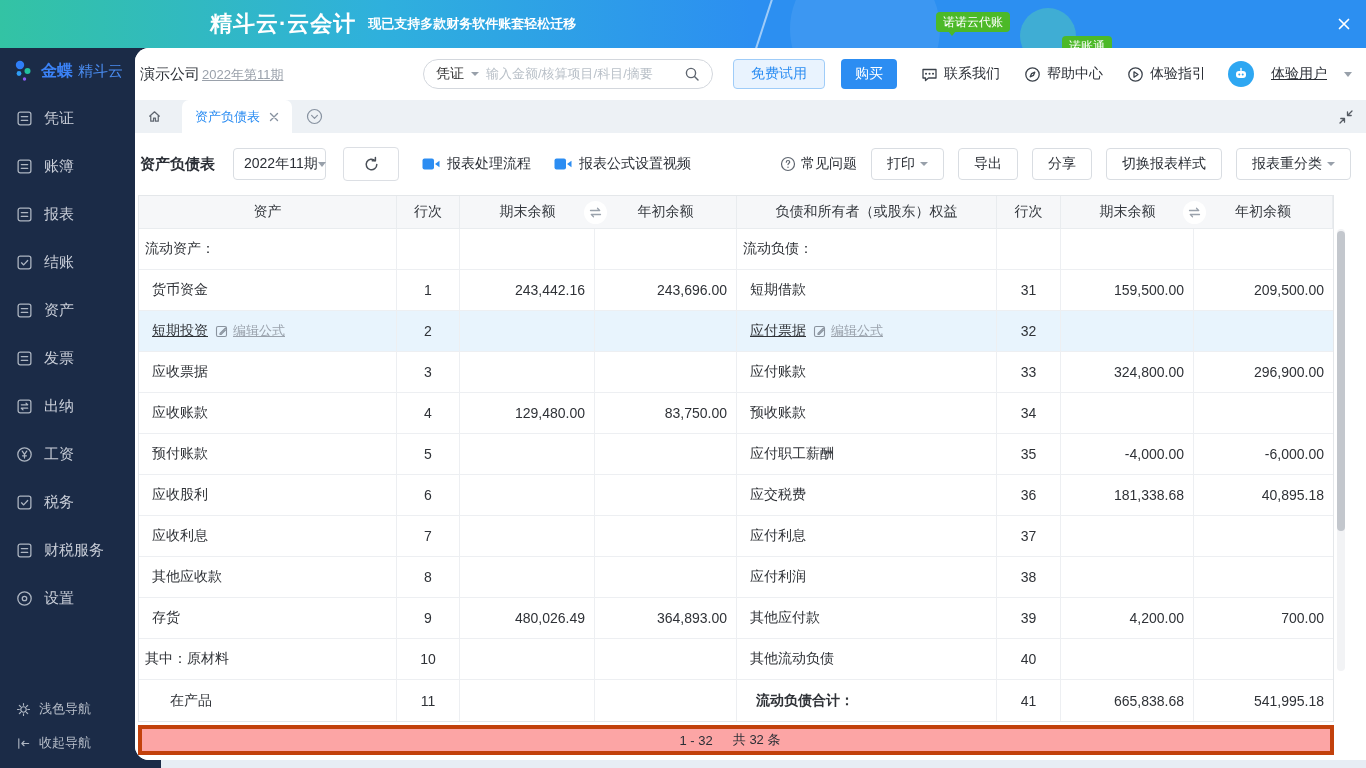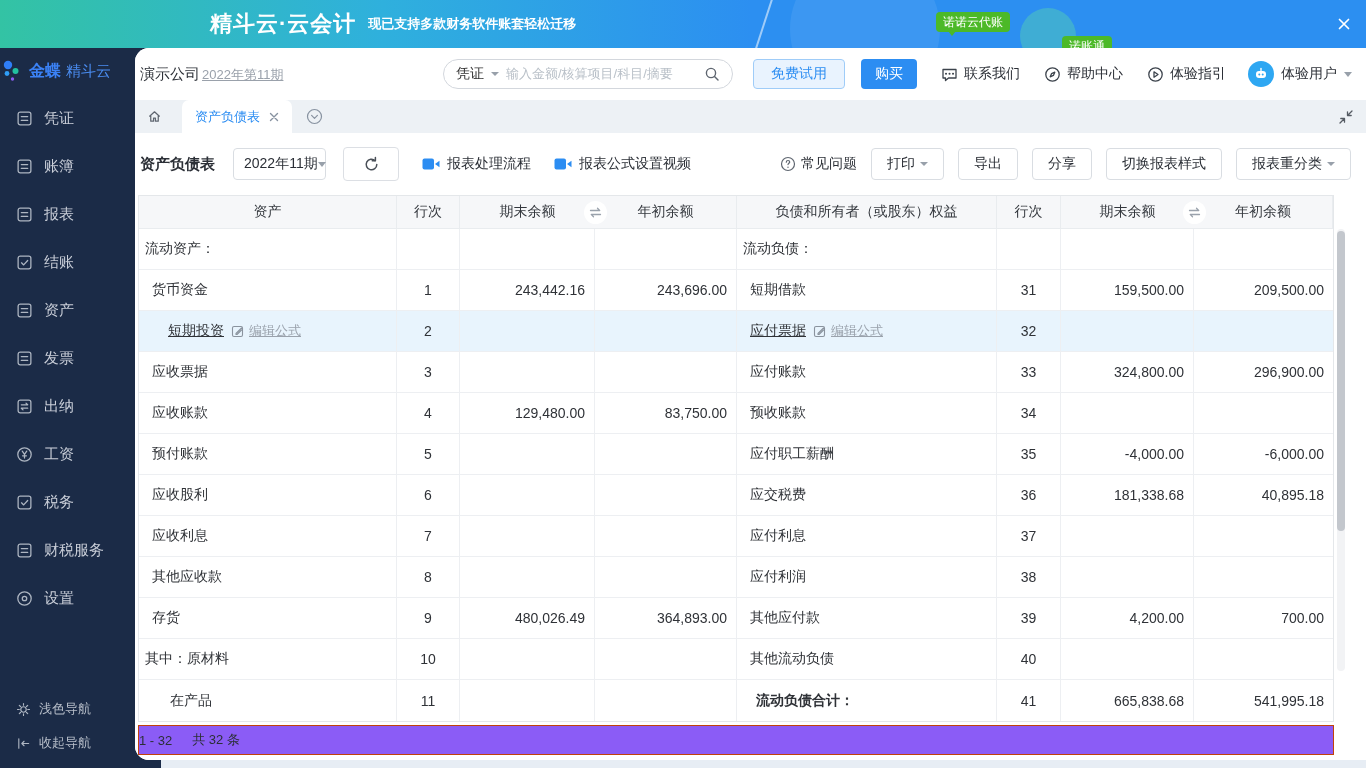--- a/index.html
+++ b/index.html
@@ -18,21 +18,21 @@
   .banner-text .t2 { font-size:13px; font-weight:bold; }
   .tag { position:absolute; background:#4cb928; color:#fff; font-size:12px; line-height:18px; padding:1px 7px; border-radius:4px; }
   .tag:after { content:""; position:absolute; left:12px; bottom:-4px; border-left:4px solid transparent; border-right:4px solid transparent; border-top:5px solid #4cb928; }
   .tag1 { left:936px; top:12px; }
   .tag2 { left:1062px; top:36px; }
   .banner-close { position:absolute; right:14px; top:16px; width:16px; height:16px; cursor:pointer; color:#fff; }
 
   
   .side-backing { position:absolute; left:135px; top:48px; width:26px; height:720px; background:#1b2b47; }
   .sidebar { position:absolute; left:0; top:48px; width:135px; height:720px; background:#1b2b47; z-index:2; }
-  .logo { height:46px; display:flex; align-items:center; gap:7px; }
+  .logo { height:46px; display:flex; align-items:center; padding-left:12px; gap:7px; }
   .logo-bold { color:#3b82f6; font-size:16px; font-weight:bold; }
   .logo-light { color:#4a8cf0; font-size:15px; margin-left:-2px; }
   .side-item { height:48px; display:flex; align-items:center; padding-left:16px; gap:11px; color:#c9ced8; font-size:15px; cursor:pointer; }
   .side-item svg { color:#aeb6c2; }
   .side-bottom { position:absolute; left:0; bottom:8px; width:100%; }
   .side-bottom .side-item { height:34px; font-size:13px; color:#b7bec9; gap:8px; }
 
   
   .main { position:absolute; left:135px; top:48px; width:1231px; height:712px; background:#fff; border-radius:14px 0 0 14px; z-index:3; overflow:hidden; }
 
@@ -41,21 +41,21 @@
   .company { font-size:15px; color:#2b2f36; white-space:nowrap; }
   .company .period { font-size:13px; color:#9aa1ab; margin-left:2px;text-decoration:underline; }
   .searchbox { margin-left:auto; width:290px; height:30px; border:1px solid #d3d7dd; border-radius:16px; display:flex; align-items:center; padding:0 12px; gap:7px; background:#fff; }
   .searchbox .cat { font-size:14px; color:#333; }
   .tri { width:0; height:0; border-left:4px solid transparent; border-right:4px solid transparent; border-top:5px solid #98a0aa; }
   .searchbox .ph { flex:1; font-size:13px; color:#b9c0c8; white-space:nowrap; overflow:hidden; }
   .btn-trial { margin-left:20px; height:30px; padding:0 17px; border-radius:4px; background:#e9f3fe; border:1px solid #9fccf8; color:#2c8df2; font-size:14px; display:flex; align-items:center; cursor:pointer; white-space:nowrap; }
   .btn-buy { margin-left:16px; height:30px; padding:0 14px; border-radius:4px; background:#2c8df2; color:#fff; font-size:14px; display:flex; align-items:center; cursor:pointer; white-space:nowrap; }
   .hbtn { margin-left:24px; display:flex; align-items:center; gap:6px; font-size:14px; color:#2b2f36; cursor:pointer; white-space:nowrap; }
   .hbtn svg { color:#3c434c; }
-  .userbox { margin-left:22px; display:flex; align-items:center; gap:7px; cursor:pointer; }
+  .userbox { margin-left:22px; display:flex; align-items:center; gap:17px; cursor:pointer;text-decoration:underline; }
   .avatar { width:26px; height:26px; border-radius:50%; background:#2ea7f2; display:flex; align-items:center; justify-content:center; }
   .userbox .uname { font-size:14px; color:#2b2f36; white-space:nowrap; }
 
   
   .tabbar { height:33px; background:#edf1f5; display:flex; align-items:center; }
   .home-ic { margin-left:12px; color:#5f6670; cursor:pointer; }
   .tab { margin-left:20px; height:33px; background:#fff; border-radius:7px 7px 0 0; padding:0 13px; display:flex; align-items:center; gap:9px; cursor:pointer; }
   .tab .tlabel { font-size:13px; color:#2c8df2; }
   .tab .tclose { color:#8792a0; cursor:pointer; }
   .tab-dd { margin-left:14px; color:#8792a0; cursor:pointer; }
@@ -85,21 +85,21 @@
   .trow:last-child { border-bottom:none; }
   .trow.hl { background:#e8f4fd; }
   .cell { display:flex; align-items:center; font-size:14px; color:#2f3237; border-right:1px solid #edeff2; overflow:hidden; white-space:nowrap; }
   .cell:last-child { border-right:none; }
   .cell.num { justify-content:flex-end; padding-right:9px; }
   .cell.ctr { justify-content:center; }
   .name-link { text-decoration:underline; cursor:pointer; color:#2f3237; }
   .edit-ic { margin-left:7px; color:#8a939e; cursor:pointer; }
   .edit-label { margin-left:4px; font-size:13px; color:#9aa2ac; text-decoration:underline; cursor:pointer; }
 
-  .tfooter { margin-left:3px; margin-top:3px; width:1196px; height:30px; background:#8b5cf6; border:1px solid #c2410c; display:flex; align-items:center; justify-content:flex-start; padding-right:12px; gap:20px; font-size:13px; color:#2b2f36; }
+  .tfooter { margin-left:3px; margin-top:3px; width:1196px; height:30px; background:#fca5a5; border:4px solid #c2410c; display:flex; align-items:center; justify-content:center; padding-right:12px; gap:20px; font-size:13px; color:#2b2f36; }
 
   .vscroll { position:absolute; left:1202px; top:96px; width:8px; height:442px; background:#f2f3f5; border-radius:4px; }
   .vthumb { position:absolute; left:0; top:2px; width:8px; height:300px; background:#c3c7cd; border-radius:4px; cursor:pointer; }
 </style>
 </head>
 <body>
 
 <div class="banner">
   <div class="deco1"></div>
   <div class="deco3"></div>
@@ -414,21 +414,21 @@
               <span>31</span>
             </div>
             <div class="cell num">
               <span>159,500.00</span>
             </div>
             <div class="cell num">
               <span>209,500.00</span>
             </div>
           </div>
           <div class="trow hl">
-            <div class="cell" style="padding-left: 29px; text-align: center;">
+            <div class="cell" style="padding-left: 13px; text-align: center;">
               <span class="name-link">短期投资</span>
               <svg class="edit-ic" width="14" height="14" viewBox="0 0 14 14" fill="none" stroke="currentColor" stroke-width="1.1" stroke-linecap="round" stroke-linejoin="round">
                 <rect x="1.5" y="2.5" width="10" height="10" rx="1.5"></rect>
                 <path d="M5 9.5l5.5-5.5 1 1L6 10.5H5z"></path>
               </svg>
               <span class="edit-label">编辑公式</span>
             </div>
             <div class="cell ctr">
               <span>2</span>
             </div>

